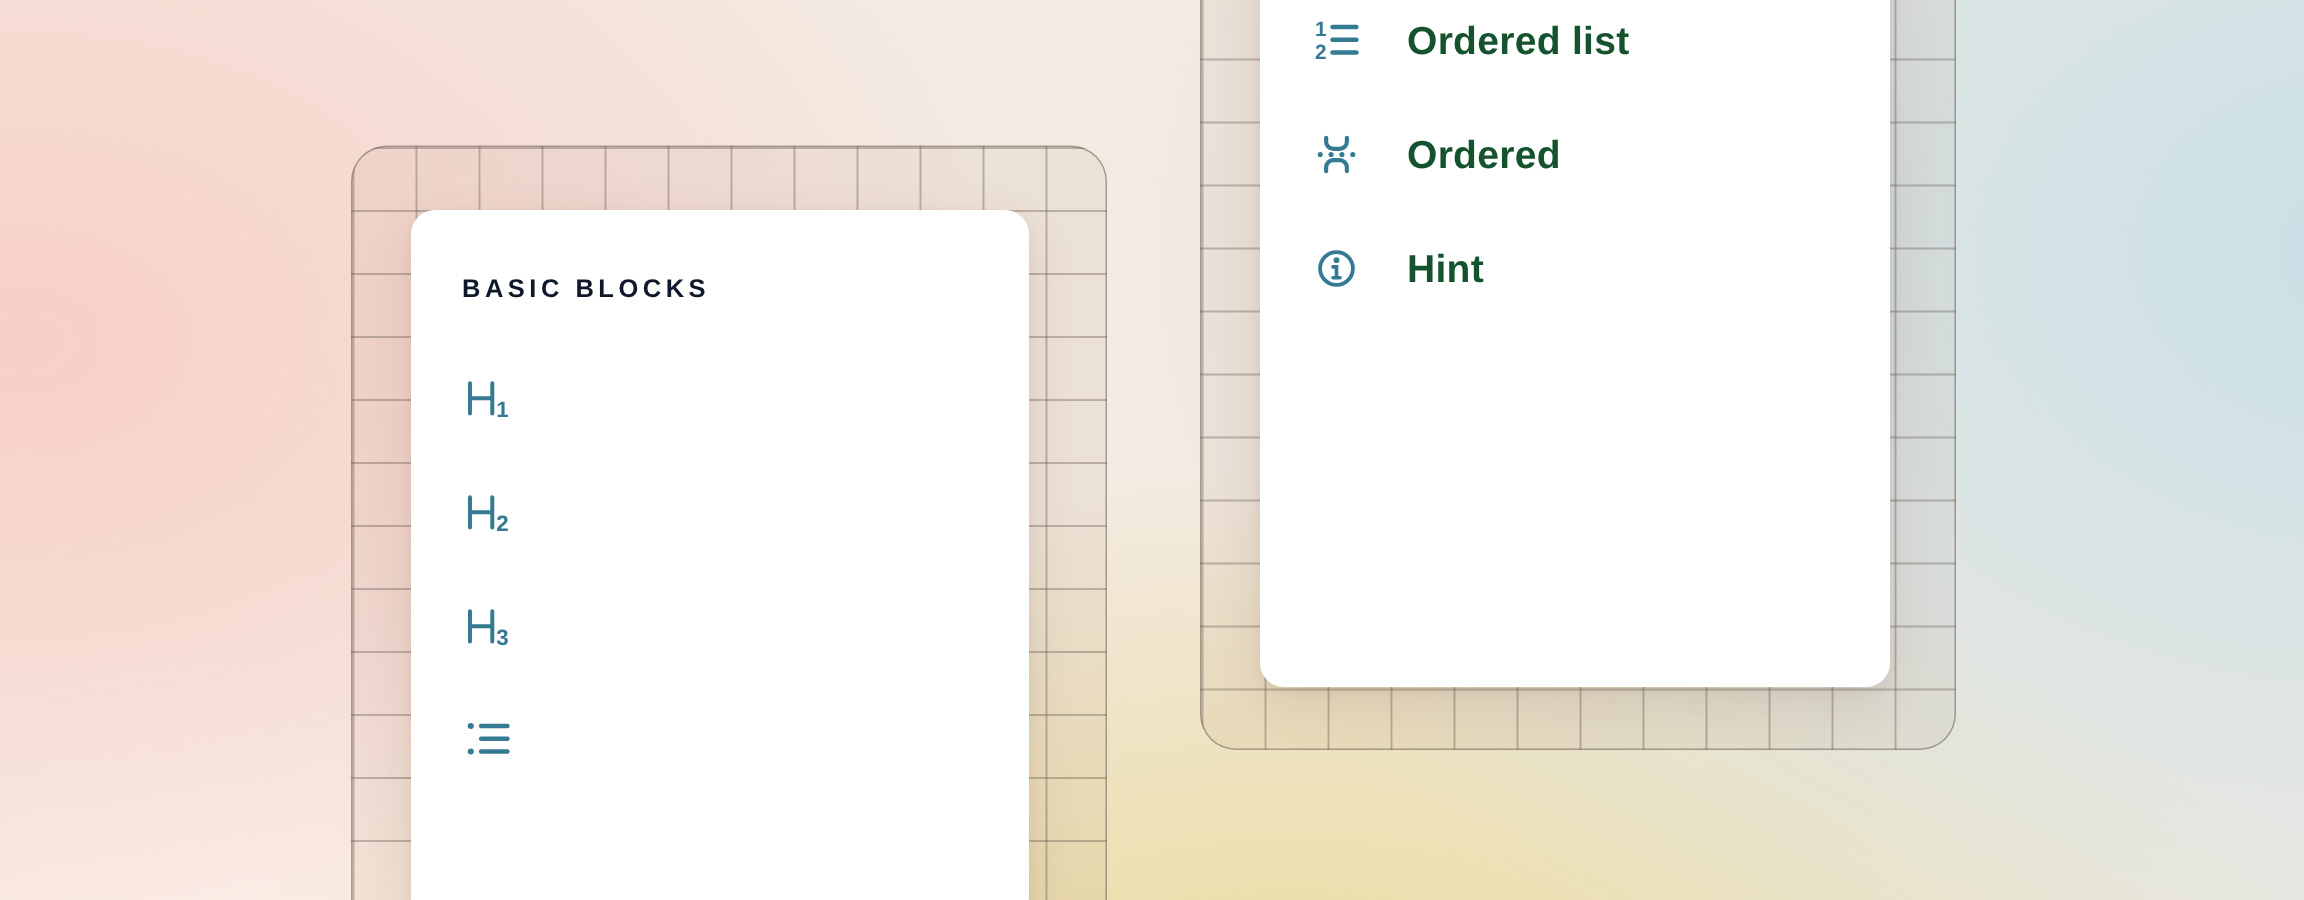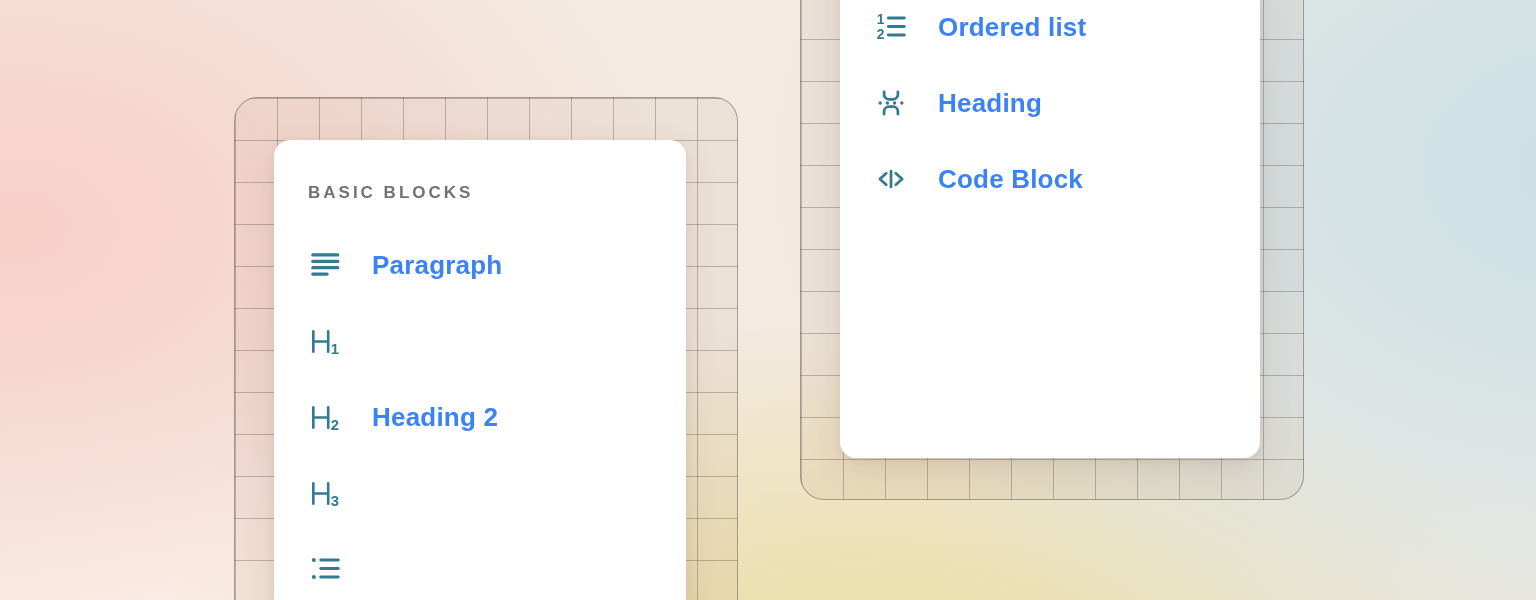--- a/index.html
+++ b/index.html
@@ -27,60 +27,50 @@
   #left-grid-panel  { left:234px; top:97px; }
   #right-grid-panel { left:800px; top:-46px; }
   .menu-card {
     position:absolute; background:#ffffff; border-radius:16px;
     box-shadow:0 12px 34px rgba(100,60,45,0.12), 0 2px 8px rgba(100,60,45,0.06);
   }
   #left-menu-card  { left:274px; top:140px;  width:412px; height:540px; padding:42px 34px 0; }
   #right-menu-card { left:840px; top:-62px; width:420px; height:520px; padding:51px 34px 0; }
   .section-label {
     font-size:17px; font-weight:700; letter-spacing:3px;
-    color:#737373; line-height:21px; margin-bottom:24px;
+    color:#0f172a; line-height:21px; margin-bottom:24px;
   }
   .menu-item { height:76px; display:flex; align-items:center; gap:30px; cursor:pointer; }
   .menu-item .icon { width:34px; height:34px; flex:none; display:block; }
-  .menu-item .label { font-size:26px; font-weight:600; color:#3b82f6; letter-spacing:0.2px; }
+  .menu-item .label { font-size:26px; font-weight:600; color:#14532d; letter-spacing:0.2px; }
   svg.icon * { vector-effect:none; }
   svg text { font-family:"Liberation Sans","DejaVu Sans",sans-serif; }
 </style>
 </head>
 <body>
 
 <div class="grid-panel" id="left-grid-panel"></div>
 <div class="grid-panel" id="right-grid-panel"></div>
 
 <div class="menu-card" id="left-menu-card">
   <div class="section-label">BASIC BLOCKS</div>
 
-  <div class="menu-item">
-    <svg class="icon" viewBox="0 0 32 32" fill="none" stroke="#337a92" stroke-width="3" stroke-linecap="round">
-      <line x1="4.5" y1="6.5" x2="28" y2="6.5"></line>
-      <line x1="4.5" y1="12.5" x2="28" y2="12.5"></line>
-      <line x1="4.5" y1="18.5" x2="28" y2="18.5"></line>
-      <line x1="4.5" y1="24.5" x2="18" y2="24.5"></line>
-    </svg>
-    <span class="label">Paragraph</span>
-  </div>
 
   <div class="menu-item">
     <svg class="icon" viewBox="0 0 32 32" fill="none" stroke="#337a92" stroke-width="2.5" stroke-linecap="round">
       <path d="M5 7 V26 M19 7 V26 M5 16.5 H19"></path>
       <text x="21.5" y="28" font-size="14" font-weight="700" fill="#337a92" stroke="none">1</text>
     </svg>
   </div>
 
   <div class="menu-item">
     <svg class="icon" viewBox="0 0 32 32" fill="none" stroke="#337a92" stroke-width="2.5" stroke-linecap="round">
       <path d="M5 7 V26 M19 7 V26 M5 16.5 H19"></path>
       <text x="21.5" y="28" font-size="14" font-weight="700" fill="#337a92" stroke="none">2</text>
     </svg>
-    <span class="label">Heading 2</span>
   </div>
 
   <div class="menu-item">
     <svg class="icon" viewBox="0 0 32 32" fill="none" stroke="#337a92" stroke-width="2.5" stroke-linecap="round">
       <path d="M5 7 V26 M19 7 V26 M5 16.5 H19"></path>
       <text x="21.5" y="28" font-size="14" font-weight="700" fill="#337a92" stroke="none">3</text>
     </svg>
   </div>
 
   <div class="menu-item">
@@ -110,26 +100,26 @@
 
   <div class="menu-item">
     <svg class="icon" viewBox="0 0 32 32" fill="none" stroke="#337a92" stroke-width="2.6" stroke-linecap="round">
       <path d="M9.5 5.5 v2.5 a4.5 4.5 0 0 0 4.5 4.5 h4 a4.5 4.5 0 0 0 4.5 -4.5 v-2.5"></path>
       <path d="M9.5 26.5 v-2.5 a4.5 4.5 0 0 1 4.5 -4.5 h4 a4.5 4.5 0 0 1 4.5 4.5 v2.5"></path>
       <circle cx="5.8" cy="16" r="1.6" fill="#337a92" stroke="none"></circle>
       <circle cx="12.6" cy="16" r="1.6" fill="#337a92" stroke="none"></circle>
       <circle cx="19.4" cy="16" r="1.6" fill="#337a92" stroke="none"></circle>
       <circle cx="26.2" cy="16" r="1.6" fill="#337a92" stroke="none"></circle>
     </svg>
-    <span class="label">Heading</span>
+    <span class="label">Ordered</span>
+  </div>
+
+  <div class="menu-item">
+    <svg class="icon" viewBox="0 0 32 32" fill="none" stroke="#337a92" stroke-width="2.4" stroke-linecap="round">
+      <circle cx="16" cy="16" r="10.3"></circle>
+      <circle cx="16" cy="10.8" r="1.8" fill="#337a92" stroke="none"></circle>
+      <path d="M13.8 15 h2.2 v6.6 M13.8 21.8 h4.4" stroke-width="2.3"></path>
+    </svg>
+    <span class="label">Hint</span>
   </div>
 
 
-
-  <div class="menu-item">
-    <svg class="icon" viewBox="0 0 32 32" fill="none" stroke="#337a92" stroke-width="2.6" stroke-linecap="round" stroke-linejoin="round">
-      <polyline points="11.5,10.5 5.5,16 11.5,21.5"></polyline>
-      <polyline points="20.5,10.5 26.5,16 20.5,21.5"></polyline>
-      <line x1="16" y1="8.5" x2="16" y2="23.5"></line>
-    </svg>
-    <span class="label">Code Block</span>
-  </div>
 </div>
 
 </body></html>

